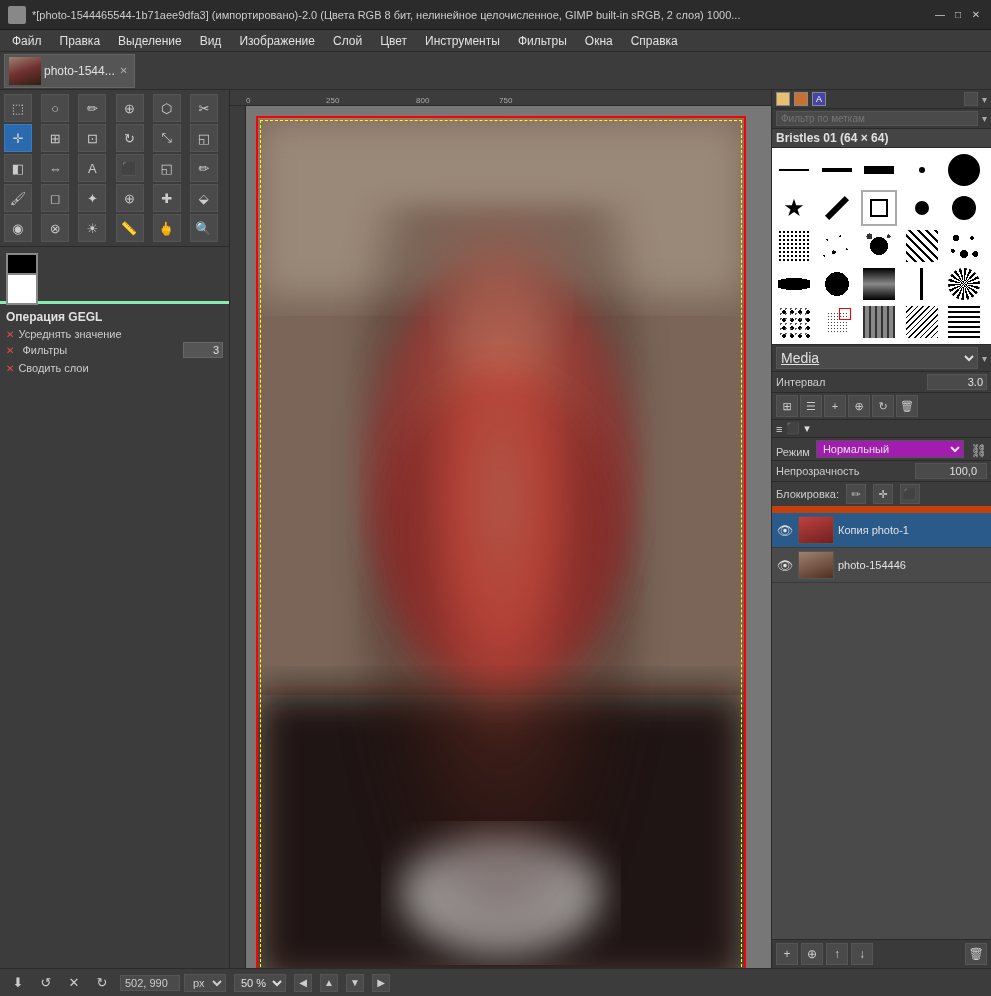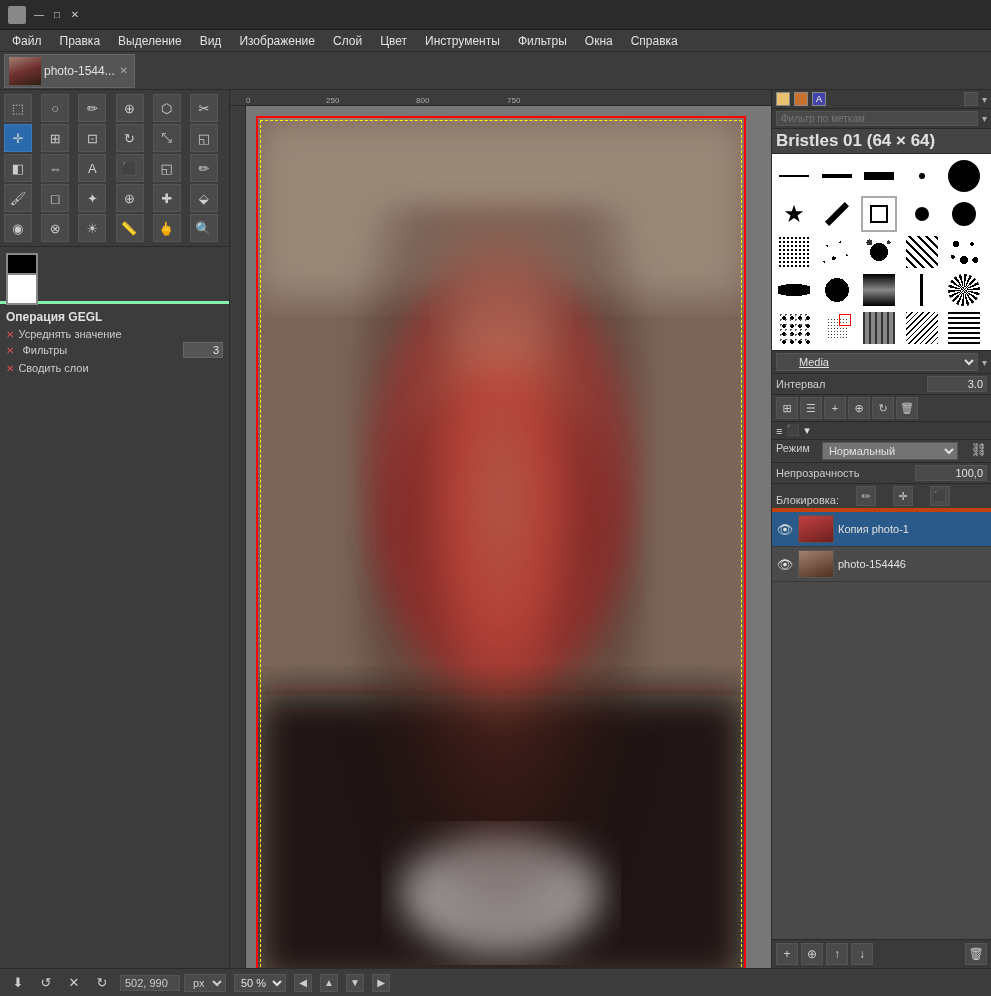--- a/index.html
+++ b/index.html
@@ -309,21 +309,21 @@
       font-size: 10px;
       color: #aaa;
       cursor: pointer;
     }
     #brushes-title-bar {
       display: flex;
       align-items: center;
       padding: 2px 4px;
       background: #444;
       border-bottom: 1px solid #2a2a2a;
-      font-size: 17px;
+      font-size: 12px;
       font-weight: bold;
       color: #e0e0e0;
     }
     #brushes-grid {
       display: grid;
       grid-template-columns: repeat(5, 1fr);
       gap: 2px;
       padding: 4px;
       background: #fff;
       flex: 0 0 auto;
@@ -372,22 +372,22 @@
       border-top: 1px solid #2a2a2a;
       border-bottom: 1px solid #2a2a2a;
       gap: 4px;
       font-size: 11px;
     }
     .media-select {
       flex: 1;
       background: #4a4a4a;
       border: 1px solid #555;
       color: #e0e0e0;
-      font-size: 11px;
-      padding: 1px 18px;
+      font-size: 14px;
+      padding: 1px 0;
       text-decoration: underline;
     }
 
     
     #interval-bar {
       display: flex;
       align-items: center;
       padding: 2px 4px;
       border-bottom: 1px solid #2a2a2a;
       gap: 4px;
@@ -430,28 +430,28 @@
       display: flex;
       align-items: center;
       padding: 2px 4px;
       background: #3a3a3a;
       border-bottom: 1px solid #2a2a2a;
       gap: 4px;
       font-size: 11px;
     }
     #layers-mode {
       display: flex;
-      align-items: flex-start;
+      align-items: flex-end;
       padding: 2px 4px;
       border-bottom: 1px solid #2a2a2a;
-      gap: 12px;
+      gap: 6px;
       font-size: 11px;
     }
     .mode-select {
-      background: #737373;
+      background: #a21caf;
       border: 1px solid #555;
       color: #e0e0e0;
       font-size: 11px;
       padding: 1px 2px;
       flex: 1;
     }
     .chain-icon {
       font-size: 13px;
       color: #ccc;
       cursor: pointer;
@@ -464,29 +464,29 @@
       gap: 4px;
       font-size: 11px;
     }
     .opacity-label { color: #ccc; flex: 1; }
     .opacity-value {
       background: #4a4a4a;
       border: 1px solid #555;
       color: #e0e0e0;
       width: 72px;
       font-size: 11px;
-      padding: 1px 3px;
+      padding: 1px 9px;
       text-align: right;
     }
     #layers-lock {
       display: flex;
-      align-items: flex-end;
+      align-items: center;
       padding: 2px 4px;
-      border-bottom: 4px solid #c2410c;
-      gap: 17px;
+      border-bottom: 7px solid #c2410c;
+      gap: 7px;
       font-size: 11px;
     }
     .lock-label { color: #ccc; }
     .lock-btn {
       width: 20px;
       height: 20px;
       background: #4a4a4a;
       border: 1px solid #555;
       display: flex;
       align-items: center;
@@ -663,20 +663,21 @@
       right: 0;
       bottom: 0;
       background: repeating-conic-gradient(#666 0% 25%, #777 0% 50%) 0 0 / 16px 16px;
     }
   </style>
 </head>
 <body>
 
 <div id="titlebar">
   <div class="icon"></div>
+  <span class="title">*[photo-1544465544-1b71aee9dfa3] (импортировано)-2.0 (Цвета RGB 8 бит, нелинейное целочисленное, GIMP built-in sRGB, 2 слоя) 1000...</span>
   <div class="win-btns">
     <div class="win-btn">—</div>
     <div class="win-btn">□</div>
     <div class="win-btn">✕</div>
   </div>
 </div>
 
 <div id="menubar">
     <div class="menu-item">Файл</div>
     <div class="menu-item">Правка</div>
@@ -762,21 +763,21 @@
     </div>
   </div>
 
   <div id="canvas-area">
 
     <div id="ruler-top">
       <div id="ruler-nums">
         <span class="rn" style="left:0px;">0</span>
         <span class="rn" style="left:80px;">250</span>
         <span class="rn" style="left:170px;">800</span>
-        <span class="rn" style="left:261px;">750</span>
+        <span class="rn" style="left:253px;">750</span>
       </div>
     </div>
 
     <div id="ruler-side"></div>
 
     <div id="canvas-bg"></div>
 
     <div id="canvas-wrapper">
       <div id="canvas-inner">
         <div id="canvas-photo">

